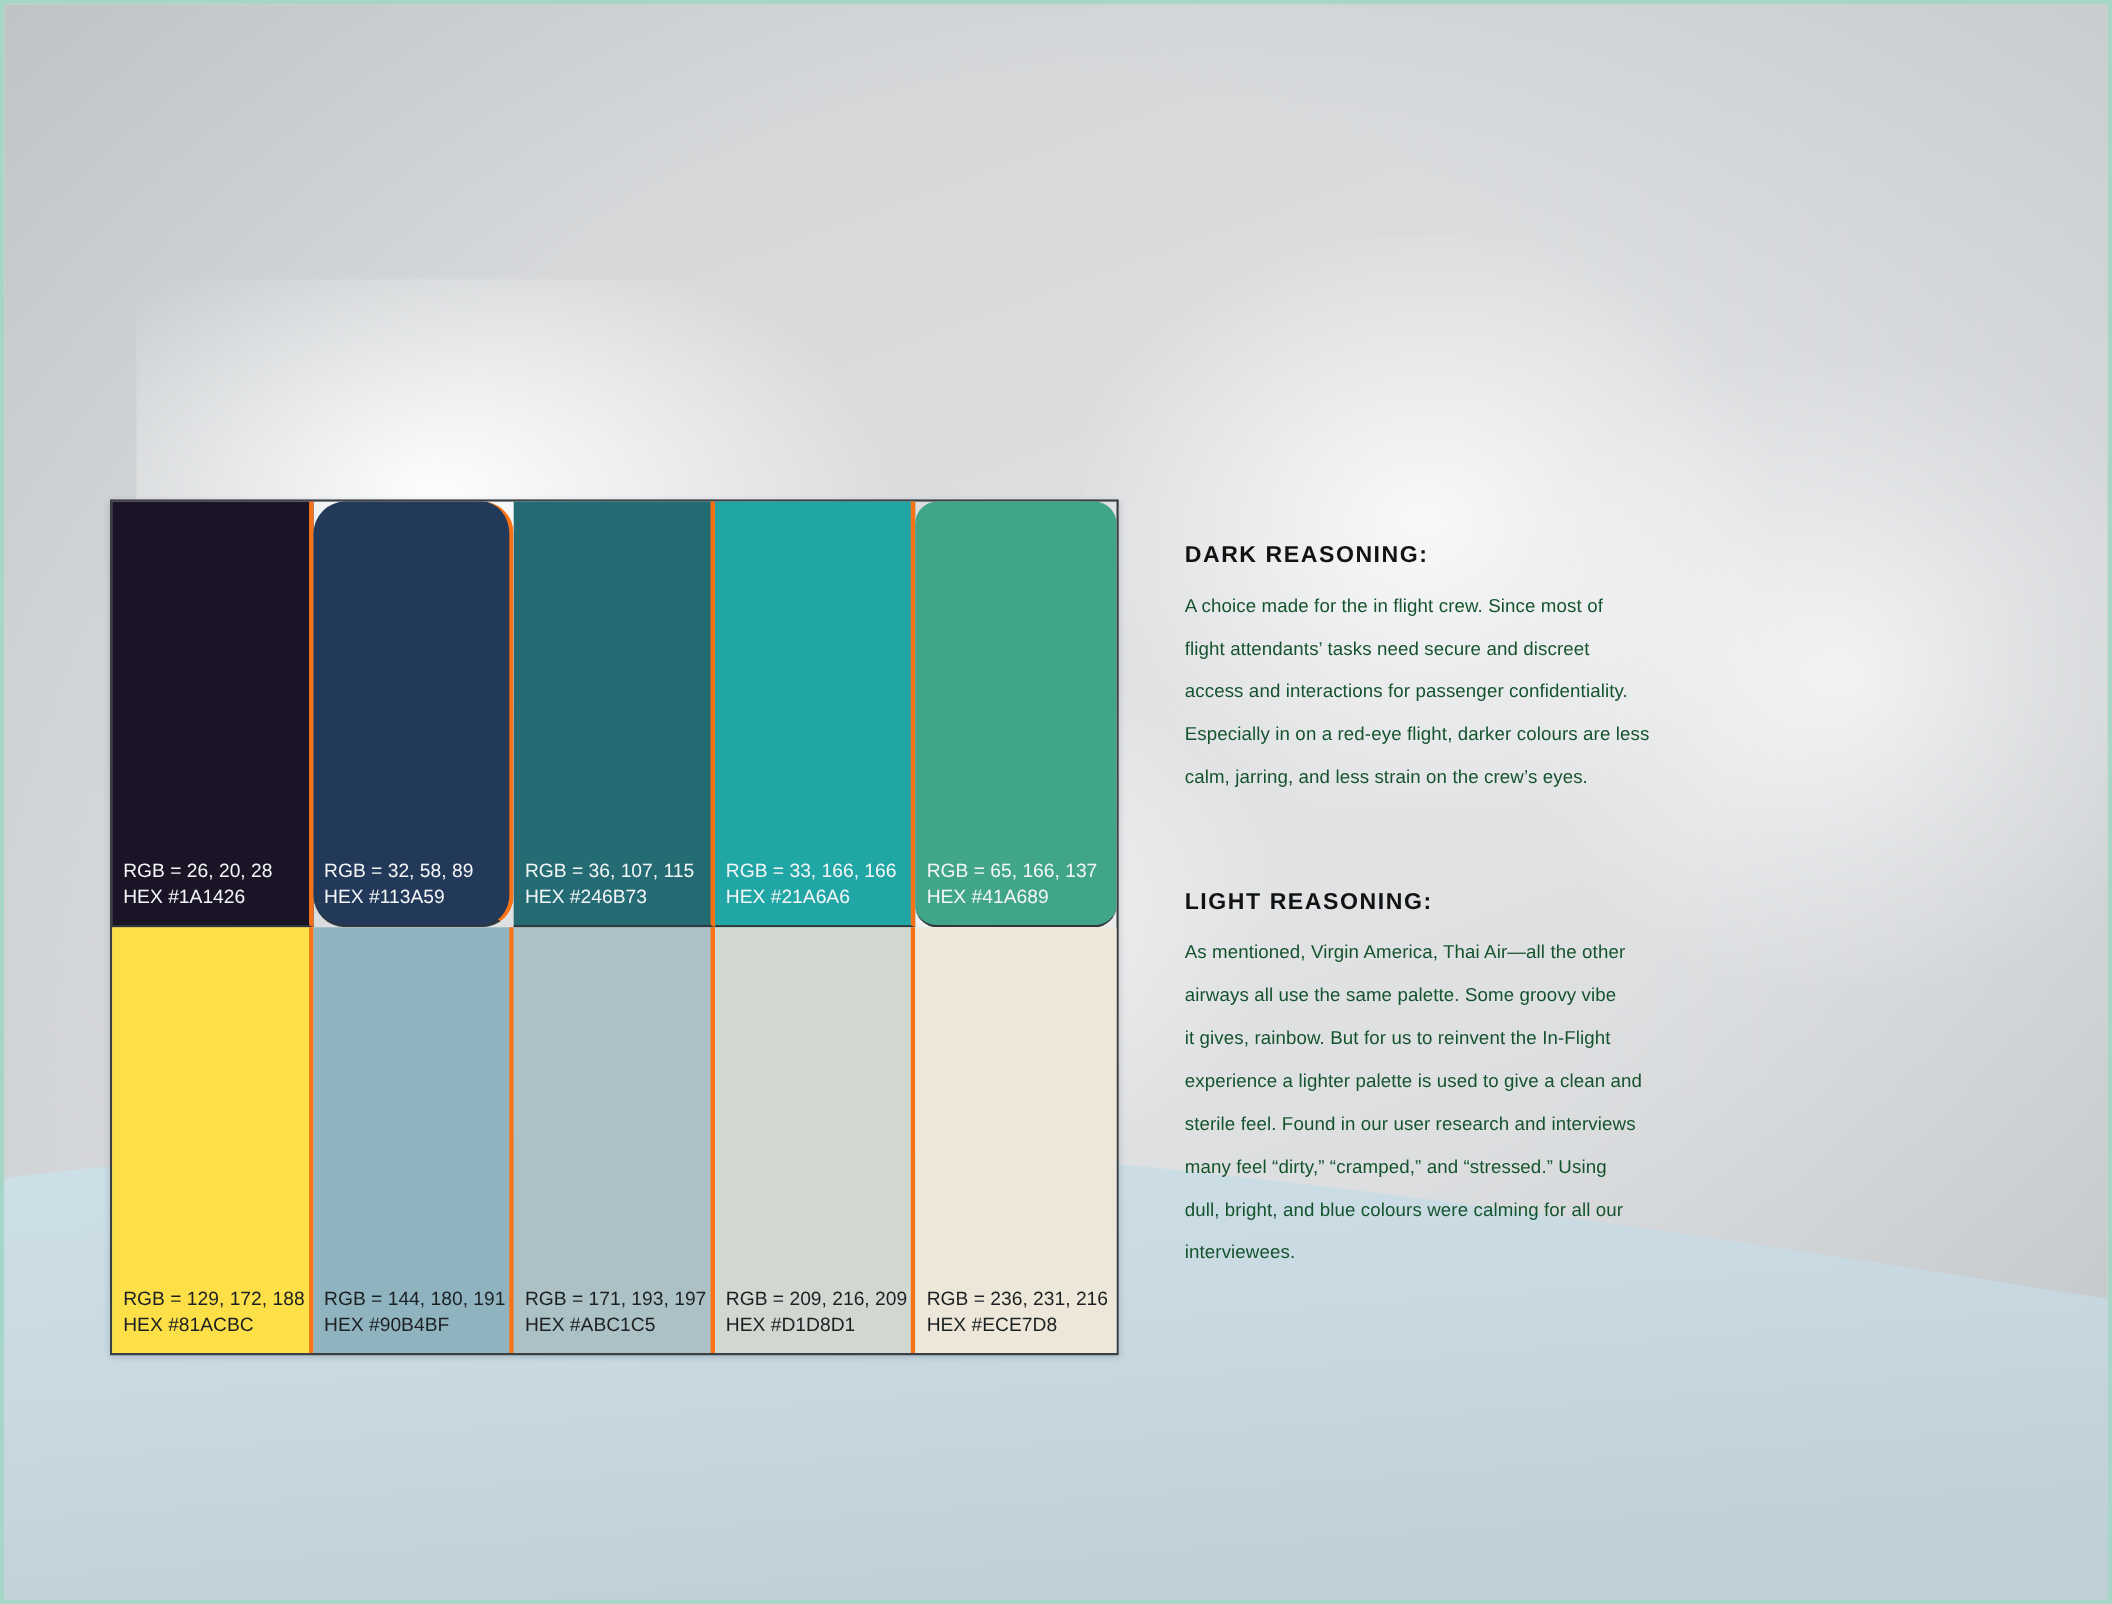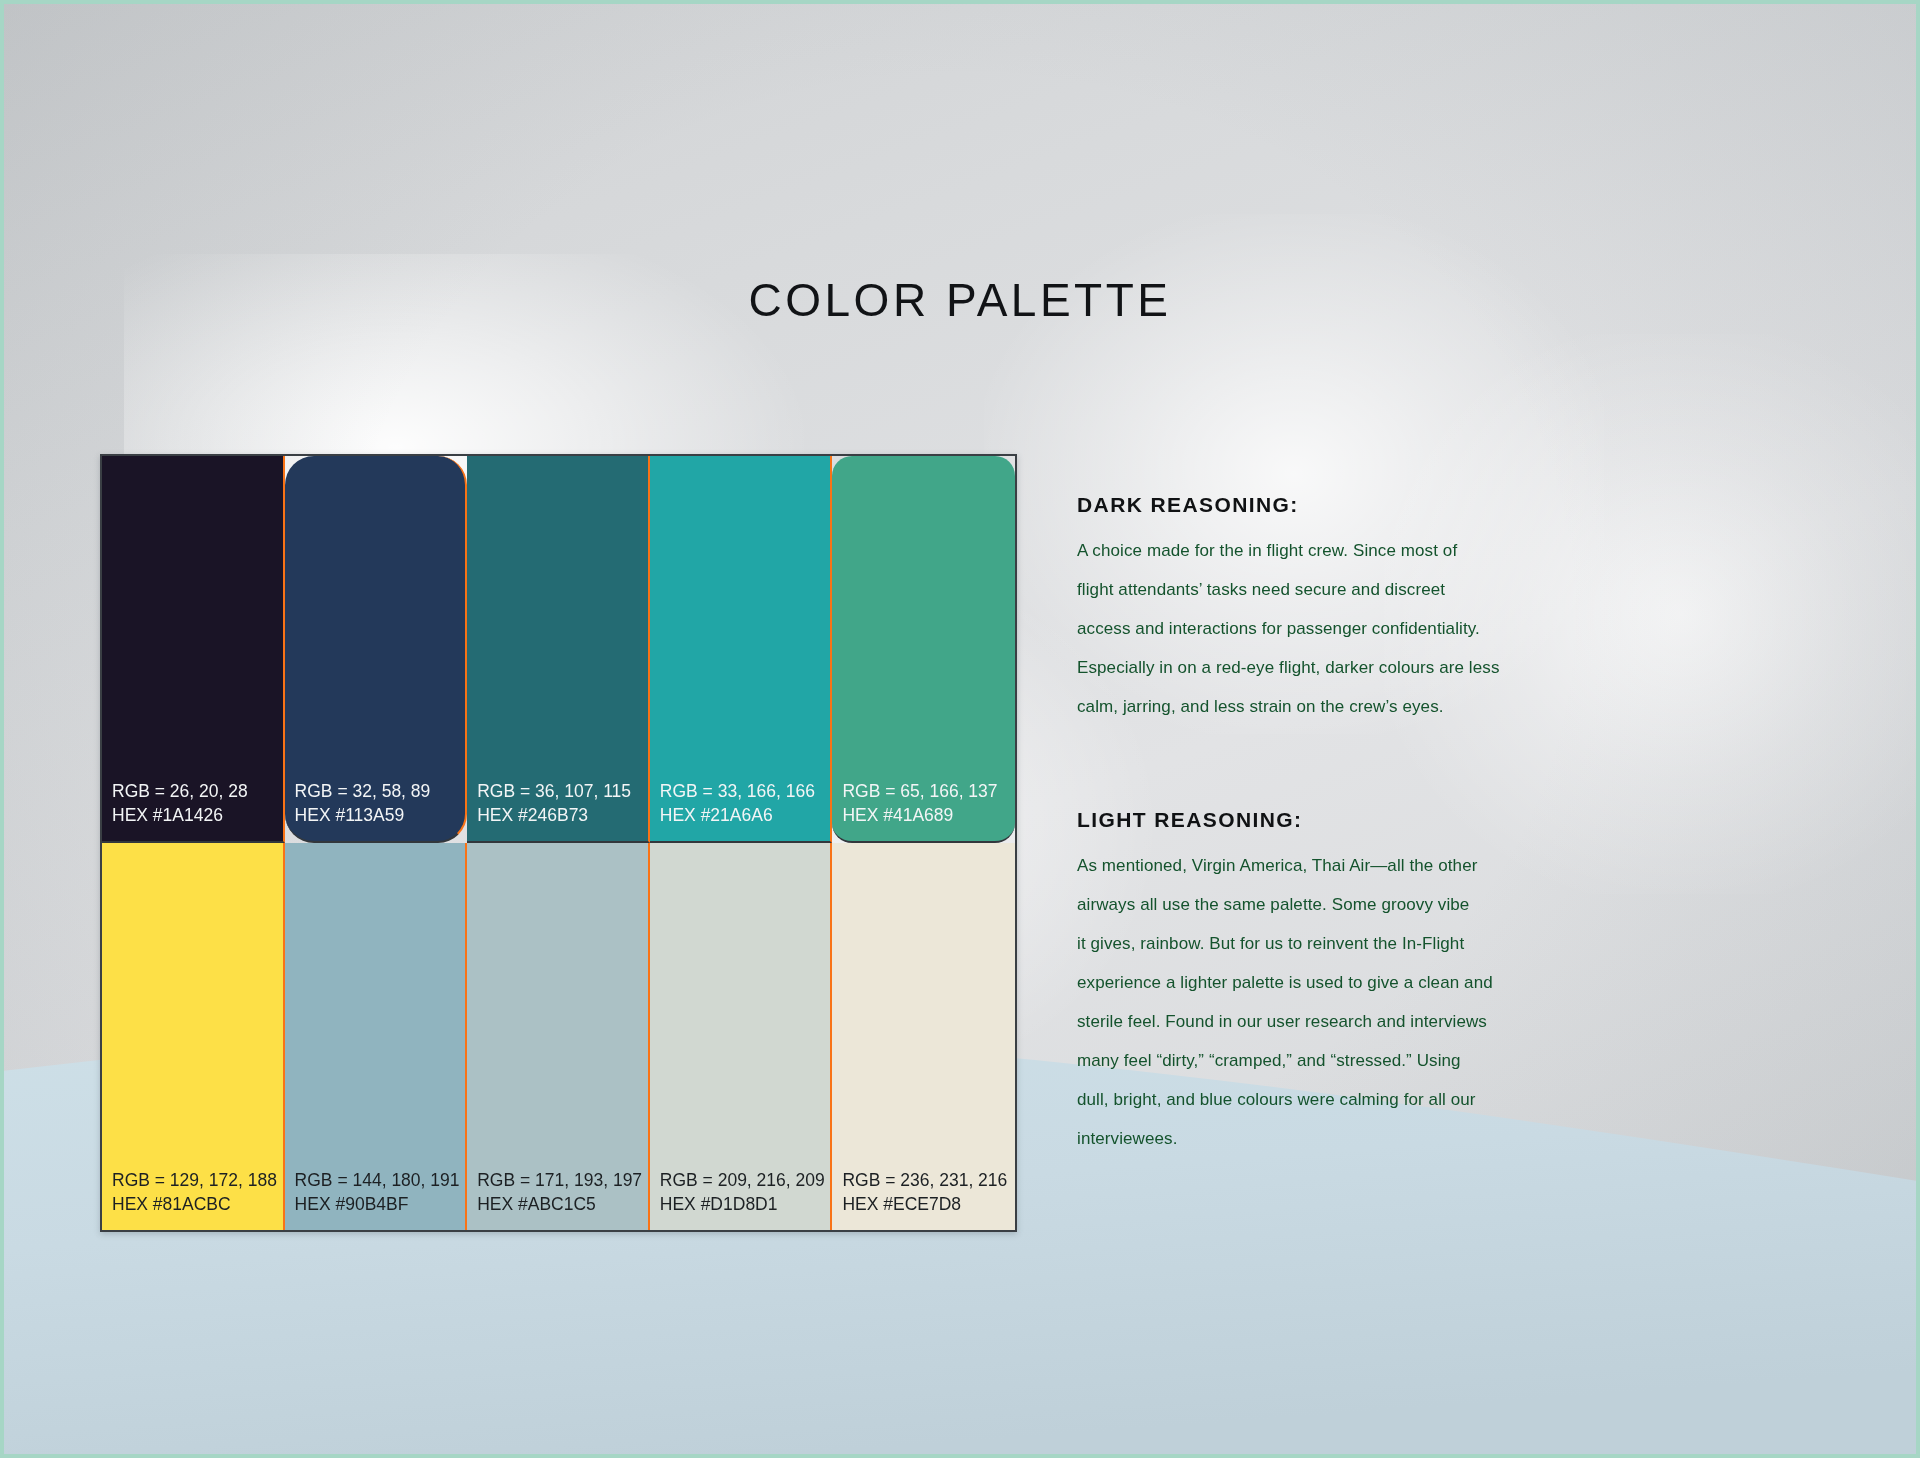--- a/index.html
+++ b/index.html
@@ -87,21 +87,21 @@
     display: grid;
     grid-template-columns: repeat(5, 1fr);
     grid-template-rows: 1fr 1fr;
     border: 2px solid #3a3f44;
     box-sizing: border-box;
     box-shadow: 0 2px 6px rgba(60,70,78,0.25);
   }
   .swatch {
     position: relative;
     box-sizing: border-box;
-    border-right: 2px solid #f97316;
+    border-right: 4px solid #f97316;
     border-bottom: 2px solid #32373c;
     overflow: hidden;
   }
   .swatch:nth-child(5n) { border-right: none; }
   .swatch.row2 { border-bottom: none; }
 
   .swatch-label {
     position: absolute;
     left: 10px;
     bottom: 14px;
@@ -154,21 +154,20 @@
         <linearGradient id="floorGrad" x1="0" y1="0" x2="0.35" y2="1">
           <stop offset="0%" stop-color="#cddfe7"></stop>
           <stop offset="45%" stop-color="#c9dae3"></stop>
           <stop offset="100%" stop-color="#bfd0d9"></stop>
         </linearGradient>
       </defs>
       <path d="M0,72 C330,28 700,18 1090,58 C1420,92 1720,140 2010,186 L2010,460 L0,460 Z" fill="url(#floorGrad)"></path>
     </svg>
   </div>
 
-  <h1 class="title">COLOR PALETTE</h1>
 
   <div class="palette">
 
     <div class="swatch dark" style="background-color: rgb(26, 20, 38);">
       <div class="swatch-label">
         <span class="line">RGB = 26, 20, 28</span>
         <span class="line">HEX #1A1426</span>
       </div>
     </div>
     <div class="swatch dark" style="background-color: rgb(35, 57, 90); border-radius: 29px;">

